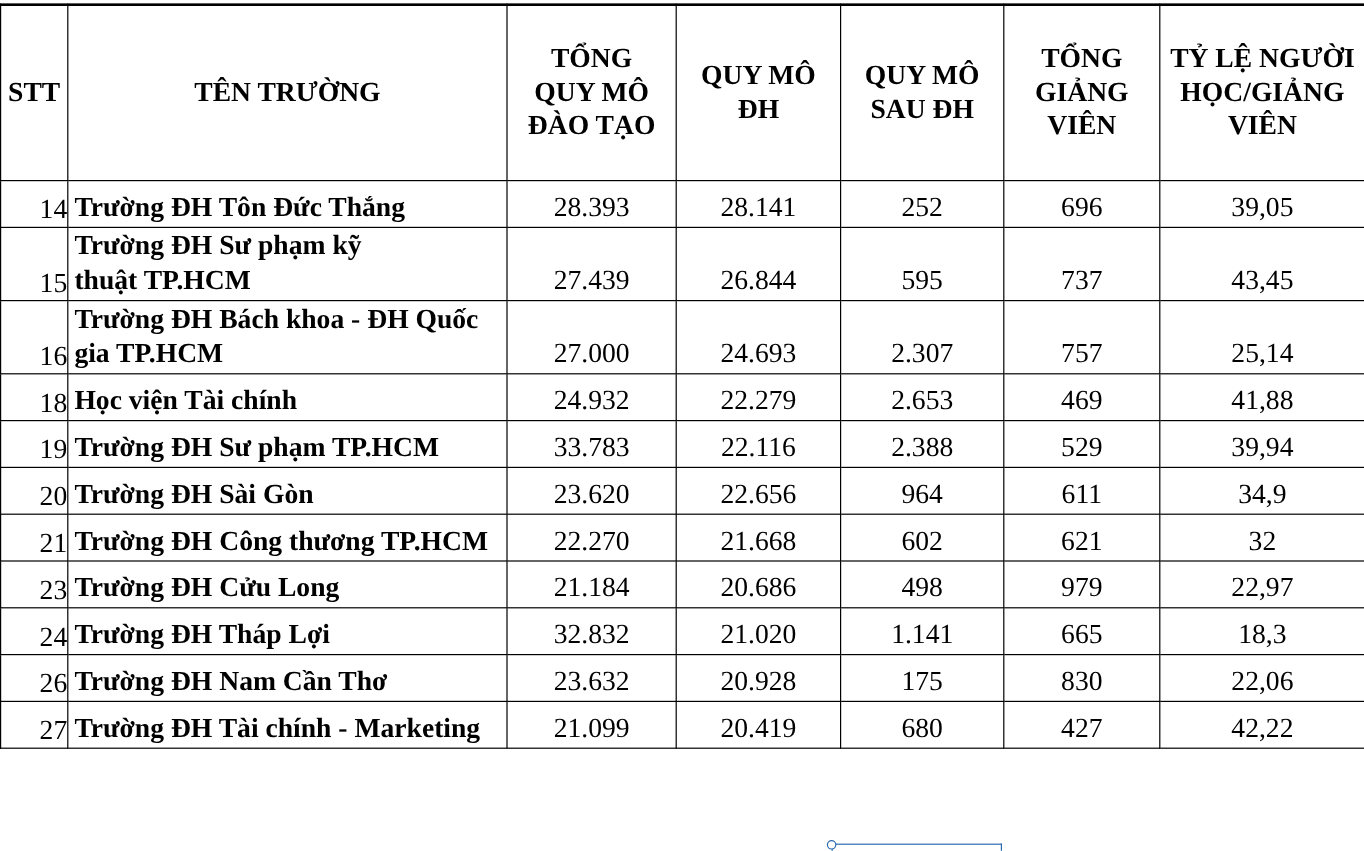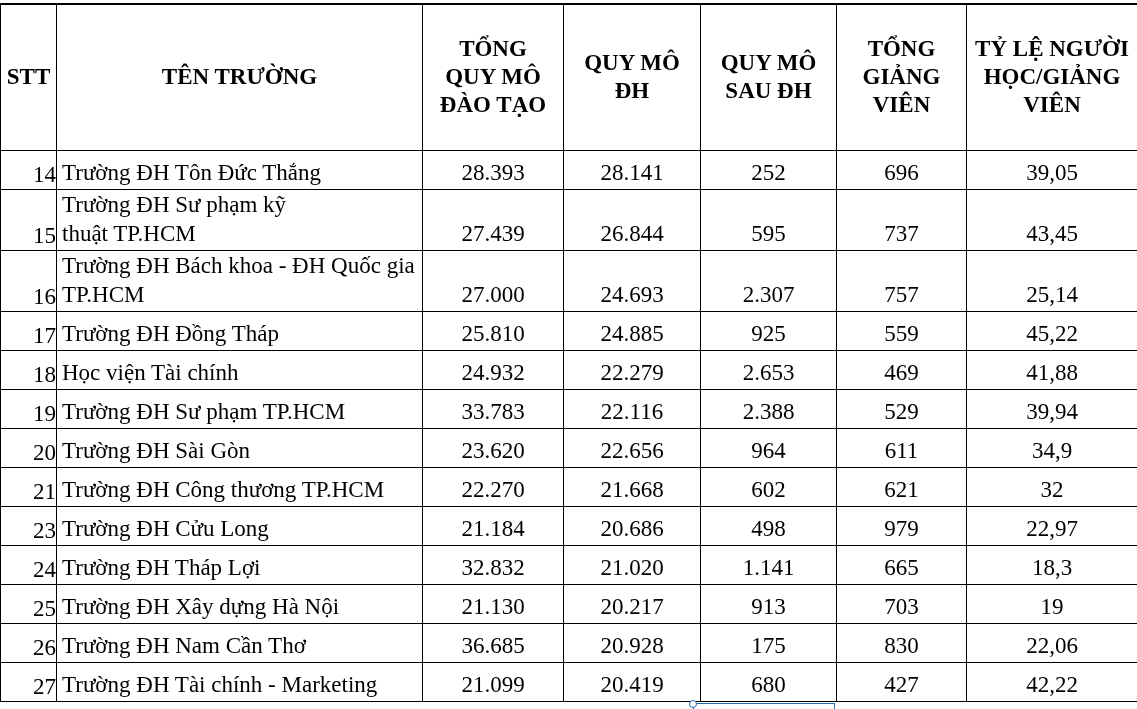--- a/index.html
+++ b/index.html
@@ -4,21 +4,21 @@
 <style>
   html, body { margin: 0; padding: 0; background: #ffffff; }
   body { width: 1137px; height: 709px; overflow: hidden; position: relative; font-family: "Liberation Serif", "DejaVu Serif", serif; color: #000; }
   .top-clip { position: absolute; left: 0; top: 0; width: 1137px; height: 3px; border-bottom: 2px solid #000; }
   table.data { position: absolute; left: 0; top: 3px; border-collapse: collapse; table-layout: fixed; width: 1137px; }
   table.data td, table.data th { border: 1.5px solid #000; padding: 0 4px; overflow: hidden; }
   table.data th { font-weight: bold; font-size: 23px; line-height: 28px; text-align: center; vertical-align: middle; height: 122px; }
   table.data td { font-size: 23px; line-height: 29px; vertical-align: bottom; height: 36px; padding-bottom: 2px; }
   table.data td.num { text-align: center; }
   table.data td.stt { text-align: right; padding: 0; }
-  table.data td.name { text-align: left; padding-left: 5px; }
+  table.data td.name { text-align: left; padding-left: 5px; font-weight: bold; }
   tr.tall td { height: 57px; }
   .sel-box { position: absolute; left: 693px; top: 703px; width: 140px; height: 10px; border: 1px solid #2b6cb0; border-bottom: none; }
   .sel-handle { position: absolute; left: 689px; top: 700px; width: 6px; height: 6px; border: 1px solid #2b6cb0; border-radius: 50%; background: #fff; }
 </style>
 </head>
 <body>
 
 <div class="top-clip"></div>
 
 <table class="data">
@@ -64,29 +64,20 @@
     <tr class="tall">
       <td class="stt">16</td>
       <td class="name" style="padding-right:6px">Trường ĐH Bách khoa - ĐH Quốc gia TP.HCM</td>
       <td class="num">27.000</td>
       <td class="num">24.693</td>
       <td class="num">2.307</td>
       <td class="num">757</td>
       <td class="num">25,14</td>
     </tr>
     <tr>
-      <td class="stt">17</td>
-      <td class="name">Trường ĐH Đồng Tháp</td>
-      <td class="num">25.810</td>
-      <td class="num">24.885</td>
-      <td class="num">925</td>
-      <td class="num">559</td>
-      <td class="num">45,22</td>
-    </tr>
-    <tr>
       <td class="stt">18</td>
       <td class="name">Học viện Tài chính</td>
       <td class="num">24.932</td>
       <td class="num">22.279</td>
       <td class="num">2.653</td>
       <td class="num">469</td>
       <td class="num">41,88</td>
     </tr>
     <tr>
       <td class="stt">19</td>
@@ -127,32 +118,23 @@
     <tr>
       <td class="stt">24</td>
       <td class="name">Trường ĐH Tháp Lợi</td>
       <td class="num">32.832</td>
       <td class="num">21.020</td>
       <td class="num">1.141</td>
       <td class="num">665</td>
       <td class="num">18,3</td>
     </tr>
     <tr>
-      <td class="stt">25</td>
-      <td class="name">Trường ĐH Xây dựng Hà Nội</td>
-      <td class="num">21.130</td>
-      <td class="num">20.217</td>
-      <td class="num">913</td>
-      <td class="num">703</td>
-      <td class="num">19</td>
-    </tr>
-    <tr>
       <td class="stt">26</td>
       <td class="name">Trường ĐH Nam Cần Thơ</td>
-      <td class="num">36.685</td>
+      <td class="num">23.632</td>
       <td class="num">20.928</td>
       <td class="num">175</td>
       <td class="num">830</td>
       <td class="num">22,06</td>
     </tr>
     <tr>
       <td class="stt">27</td>
       <td class="name">Trường ĐH Tài chính - Marketing</td>
       <td class="num">21.099</td>
       <td class="num">20.419</td>

